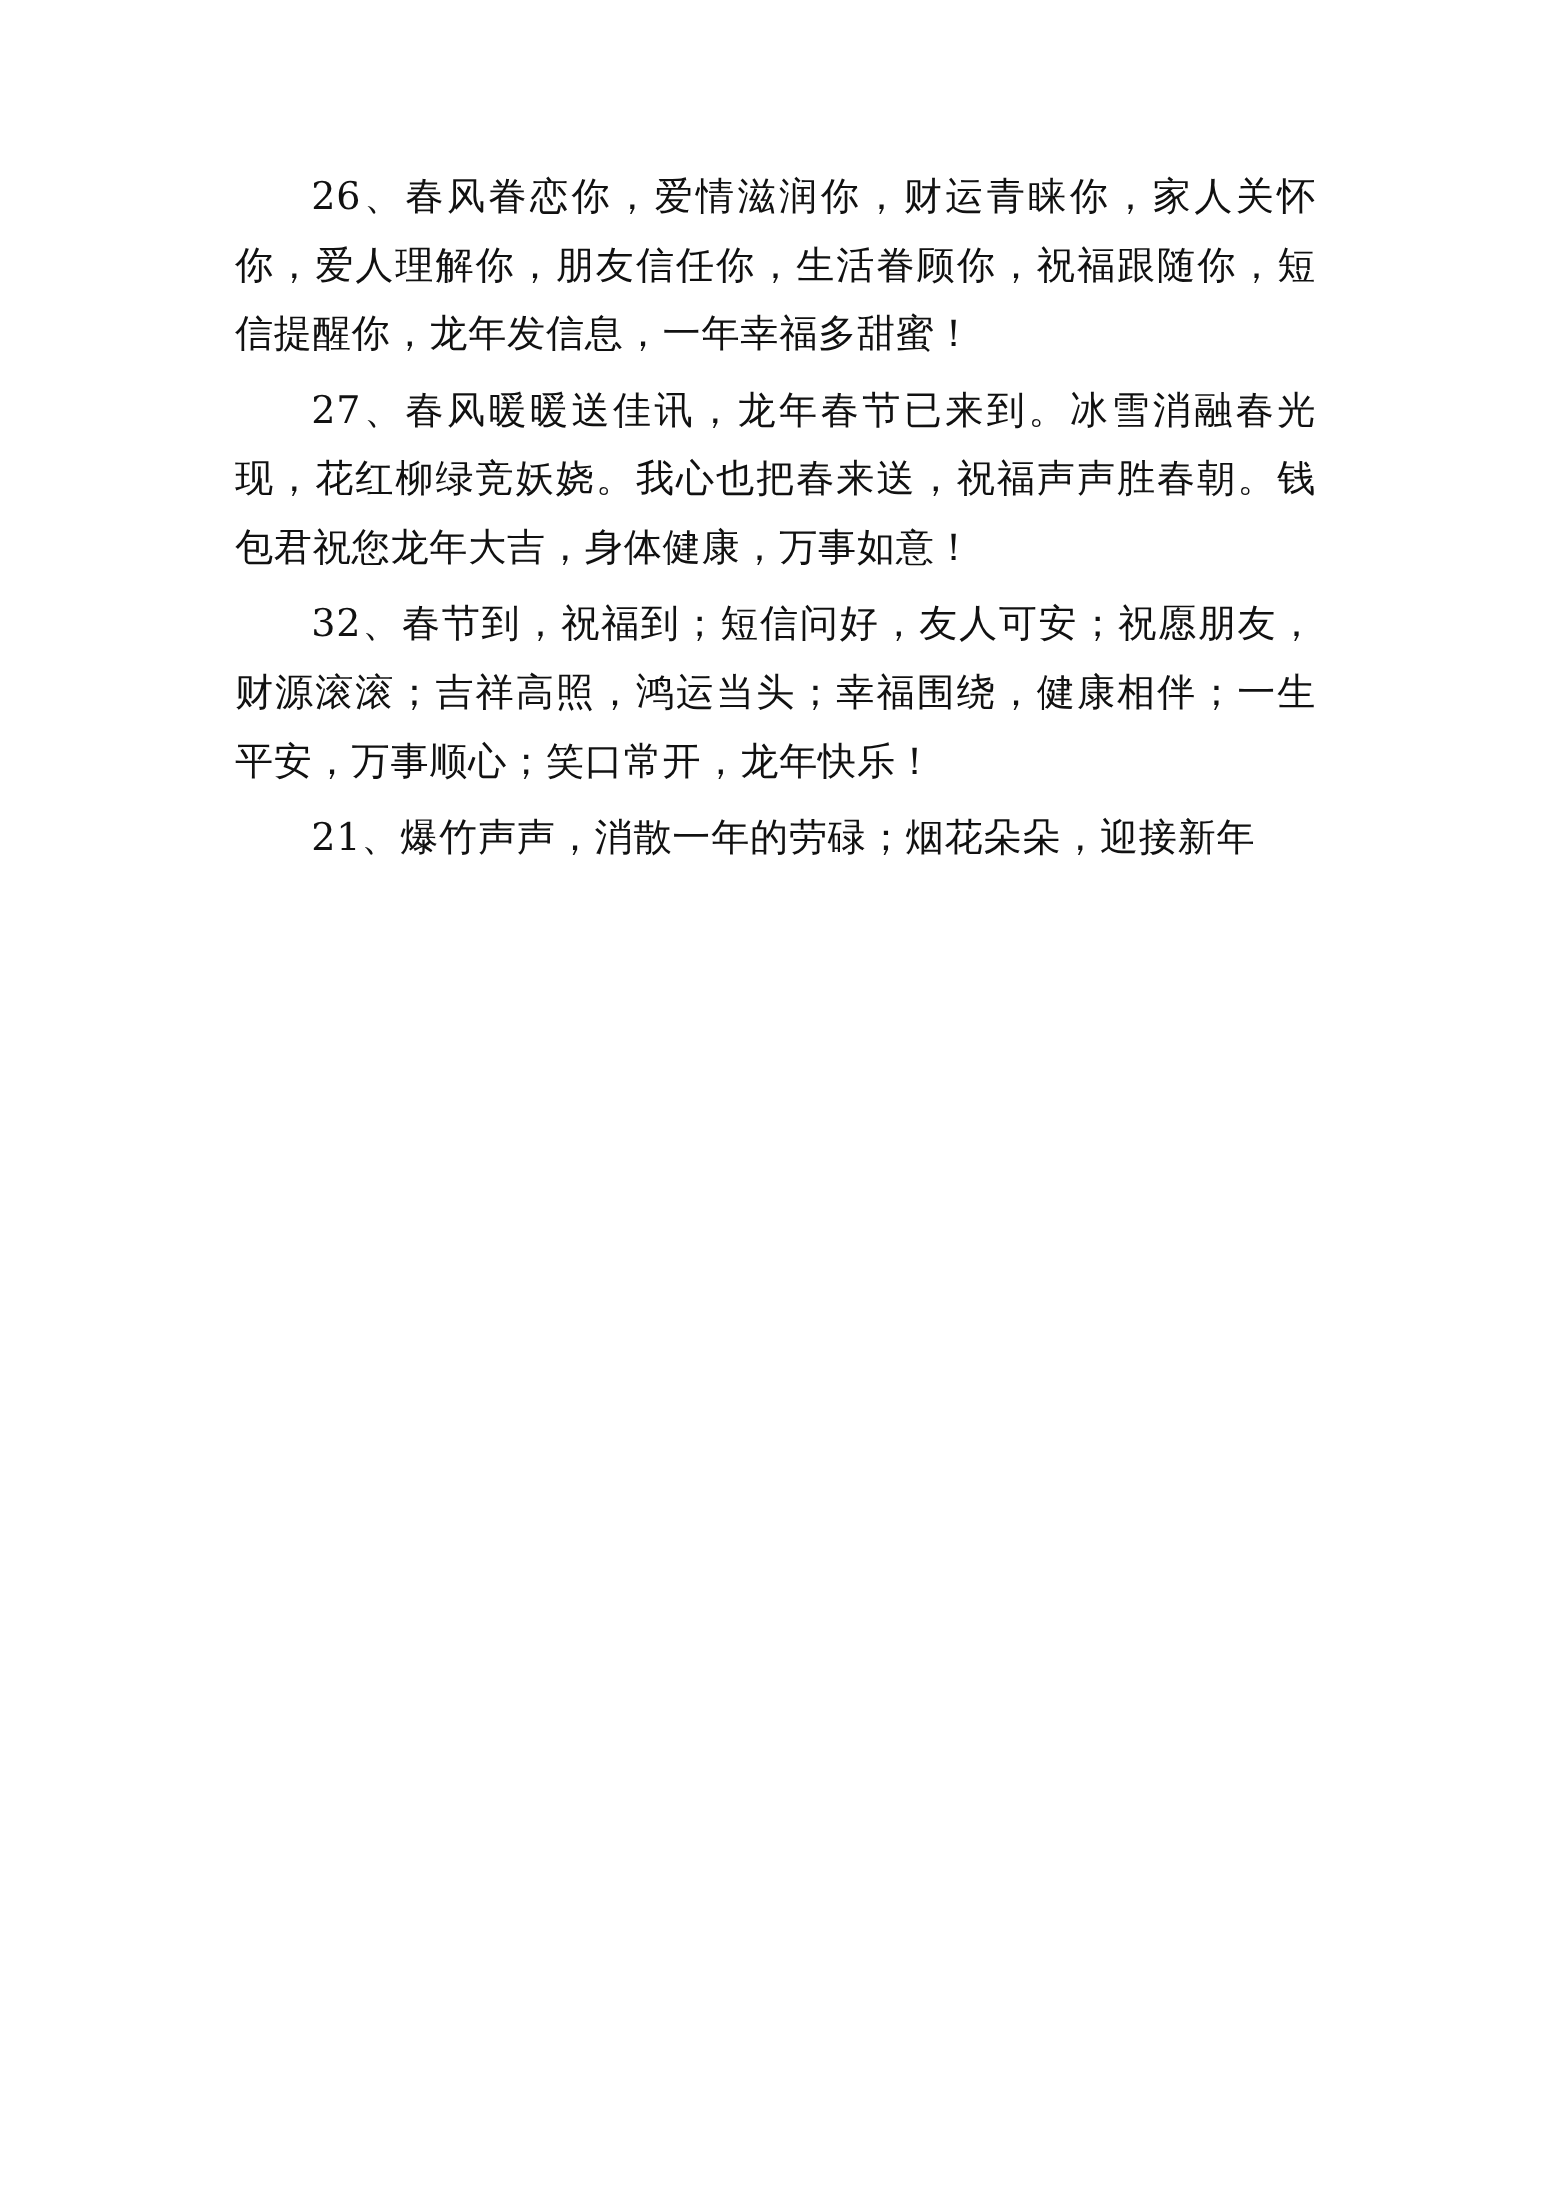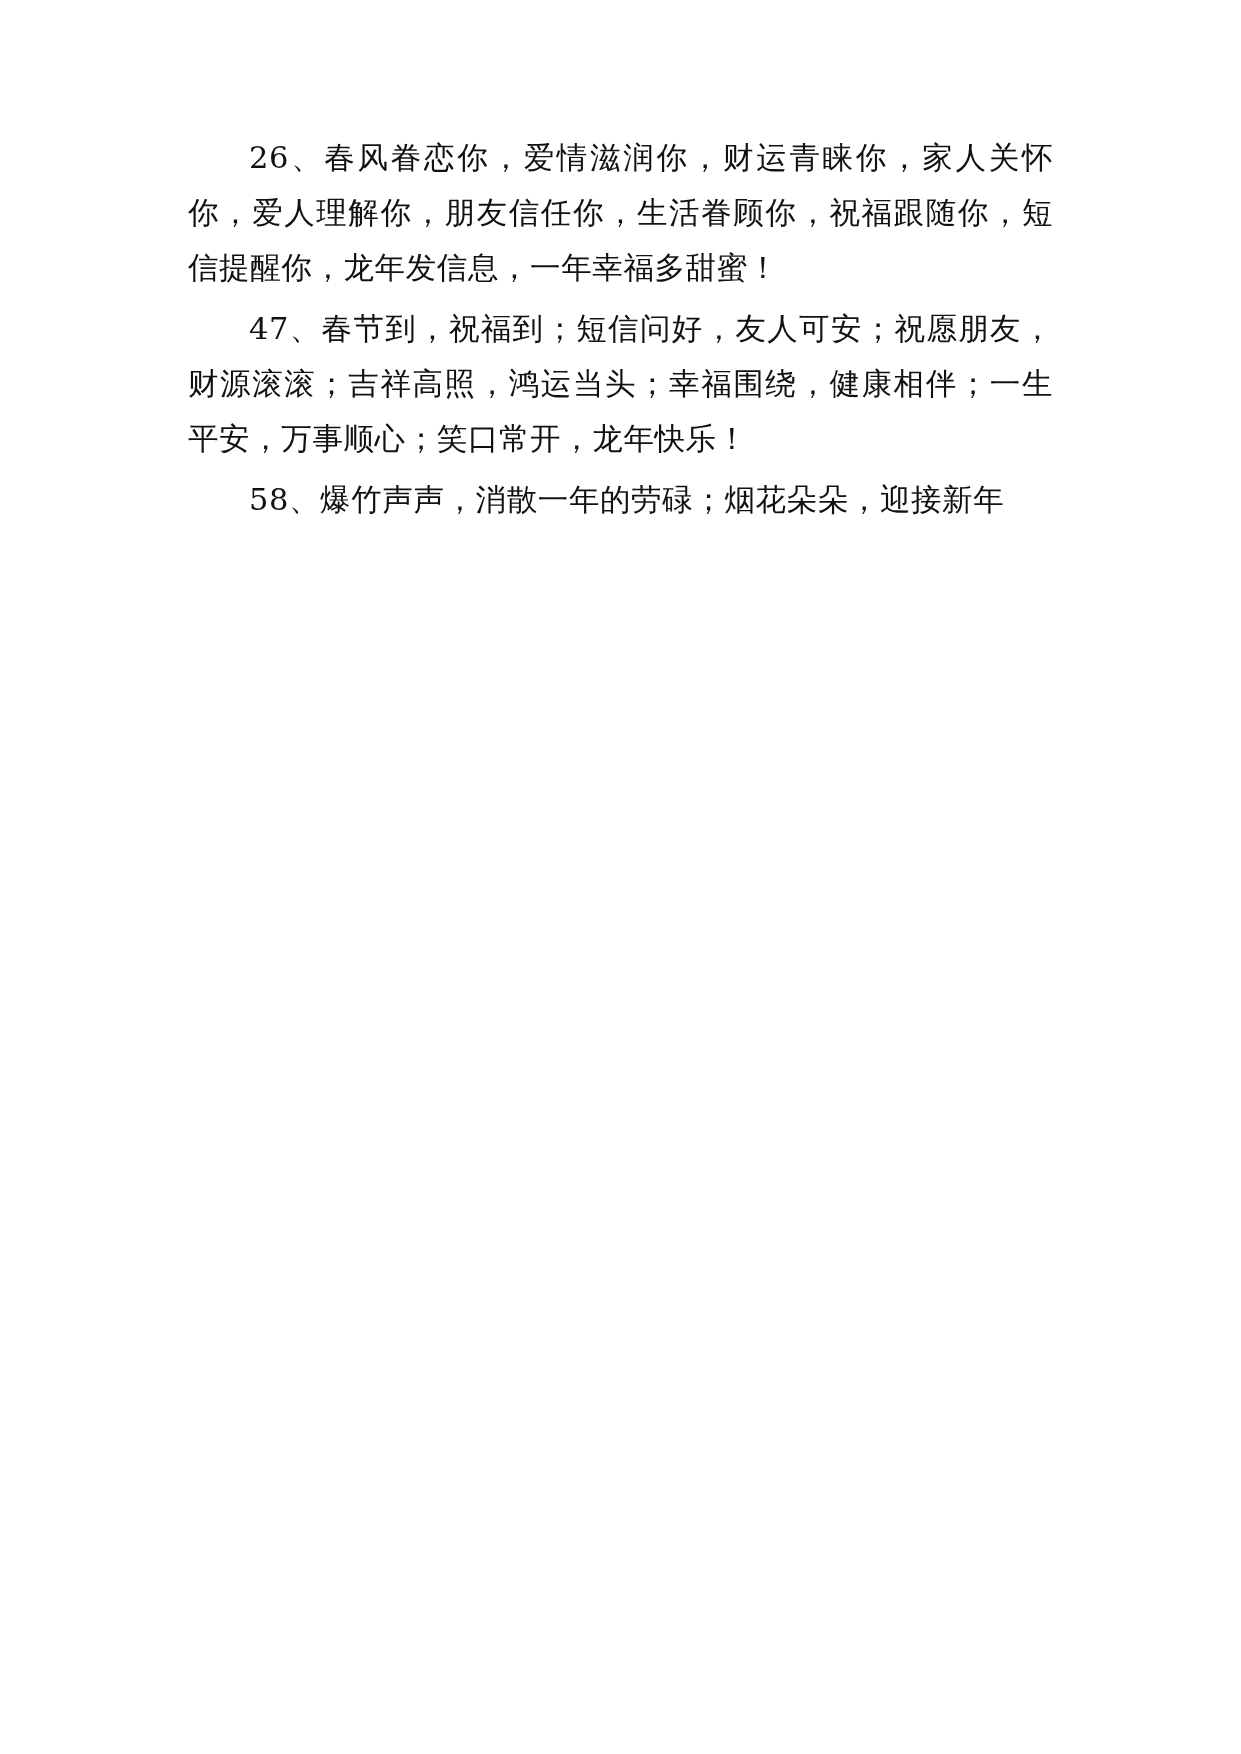--- a/index.html
+++ b/index.html
@@ -40,16 +40,17 @@
   .para:last-child {
     margin-bottom: 0;
   }
 </style>
 </head>
 <body>
 
 <div class="page">
   <div class="doc-body">
     <p class="para">26、春风眷恋你，爱情滋润你，财运青睐你，家人关怀你，爱人理解你，朋友信任你，生活眷顾你，祝福跟随你，短信提醒你，龙年发信息，一年幸福多甜蜜！</p>
-    <p class="para">47、春节到，祝福到；短信问好，友人可安；祝愿朋友，财源滚滚；吉祥高照，鸿运当头；幸福围绕，健康相伴；一生平安，万事顺心；笑口常开，龙年快乐！</p>
-    <p class="para">58、爆竹声声，消散一年的劳碌；烟花朵朵，迎接新年</p>
+    <p class="para">27、春风暖暖送佳讯，龙年春节已来到。冰雪消融春光现，花红柳绿竞妖娆。我心也把春来送，祝福声声胜春朝。钱包君祝您龙年大吉，身体健康，万事如意！</p>
+    <p class="para">32、春节到，祝福到；短信问好，友人可安；祝愿朋友，财源滚滚；吉祥高照，鸿运当头；幸福围绕，健康相伴；一生平安，万事顺心；笑口常开，龙年快乐！</p>
+    <p class="para">21、爆竹声声，消散一年的劳碌；烟花朵朵，迎接新年</p>
   </div>
 </div>
 
 </body></html>

